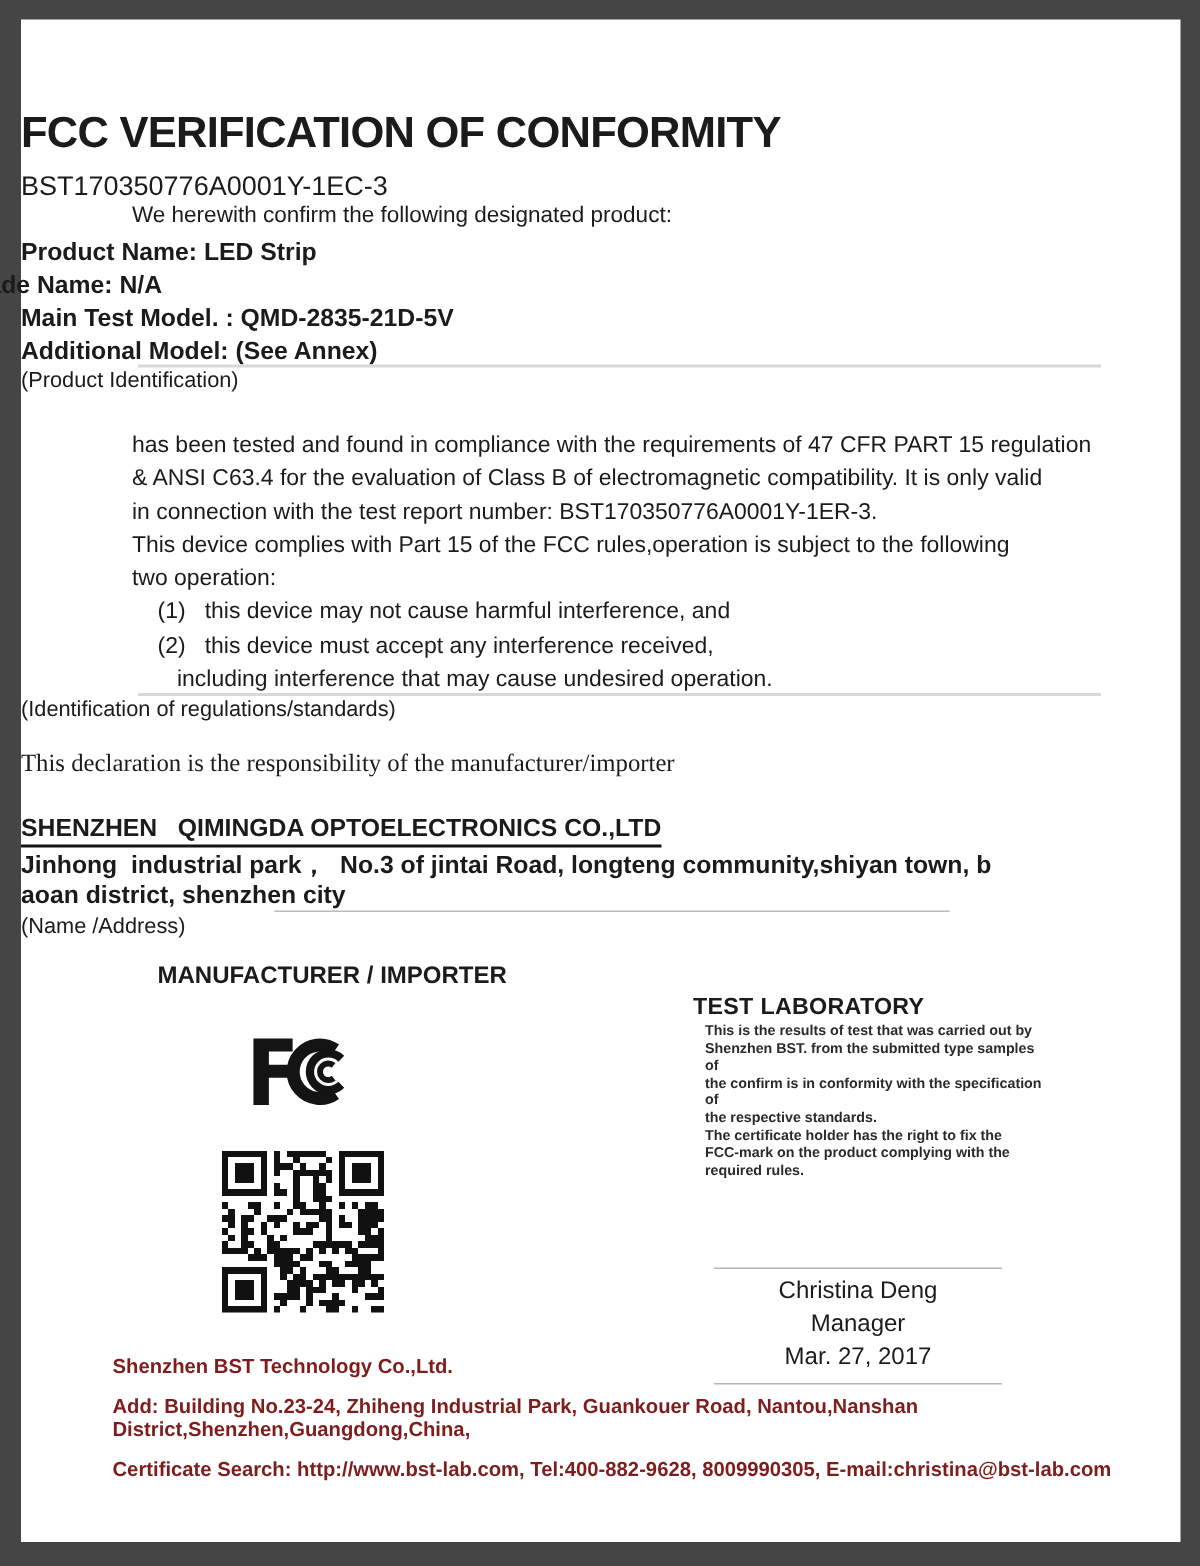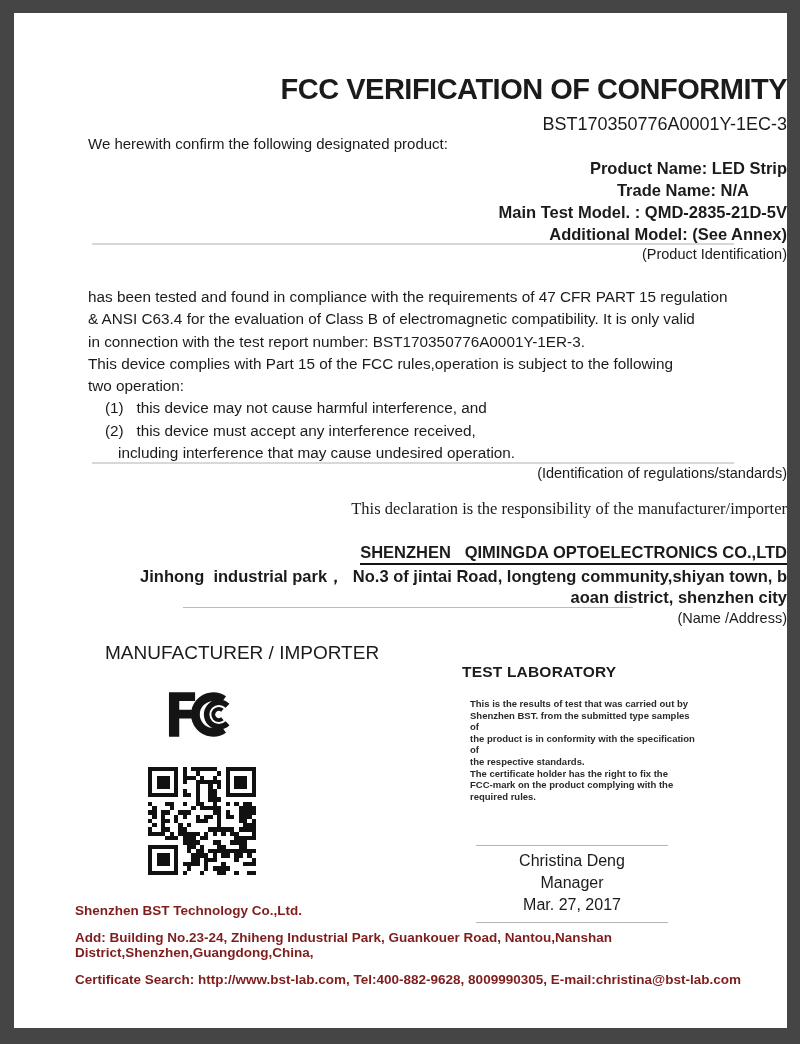--- a/index.html
+++ b/index.html
@@ -5,21 +5,21 @@
   html,body{margin:0;padding:0;}
   body{
     width:800px;height:1044px;
     font-family:"Liberation Sans","DejaVu Sans",sans-serif;
     color:#1b1b1b;
     background:#454545;
   }
   .frame{position:relative;width:800px;height:1044px;background:#454545;overflow:hidden;}
   .page{position:absolute;left:14px;top:13px;width:773px;height:1015px;background:#ffffff;}
   .abs{position:absolute;}
-  .centered{left:0;width:773px;text-align:right;}
+  .centered{left:0;width:773px;text-align:left;}
 
   .title{top:60px;font-size:29px;font-weight:bold;letter-spacing:-0.5px;}
   .cert{top:101px;font-size:18px;}
   .intro{top:122px;left:74px;font-size:15px;}
 
   .product{top:144px;font-size:16.5px;font-weight:bold;line-height:22px;}
   .pline{white-space:pre-wrap;}
   .pline.shift{transform:translateX(-38px);}
 
   .sep{height:0;border-top:2px solid #d8d8d8;}
@@ -38,24 +38,24 @@
   .cline.ind1{padding-left:17px;}
   .cline.ind2{padding-left:30px;}
 
   .declaration{top:486px;font-family:"Liberation Serif","DejaVu Serif",serif;font-size:16.5px;}
 
   .company{top:530px;font-size:16.5px;font-weight:bold;}
   .company span{display:inline-block;border-bottom:2px solid #141414;padding-bottom:1px;white-space:pre-wrap;}
   .addr1{top:553px;font-size:16.5px;font-weight:bold;white-space:pre-wrap;}
   .addr2{top:575px;font-size:16.5px;font-weight:bold;}
 
-  .manu-label{top:629px;left:91px;font-size:19px;font-weight:normal;}
+  .manu-label{top:629px;left:91px;font-size:16px;font-weight:bold;}
 
   .lab-title{top:650px;left:448px;width:230px;text-align:left;font-size:15.5px;font-weight:bold;letter-spacing:0.2px;}
-  .lab-body{top:669px;left:456px;width:228px;font-size:9.5px;font-weight:bold;line-height:11.6px;color:#2a2a2a;margin-top:16px;}
+  .lab-body{top:669px;left:456px;width:228px;font-size:9.5px;font-weight:bold;line-height:11.6px;color:#2a2a2a;}
 
   .fcc-logo{left:149px;top:673px;width:80px;height:57px;}
   .qr{left:134px;top:754px;width:108px;height:108px;}
 
   .signature{left:462px;top:832px;width:192px;text-align:center;font-size:16px;line-height:22px;
              border-top:1px solid #b5b5b5;border-bottom:1px solid #b5b5b5;padding:4px 0 6px 0;}
 
   .footer{left:61px;top:890px;width:680px;font-size:13.5px;font-weight:bold;}
   .footer .fline{margin-bottom:12px;white-space:pre-wrap;}
 </style>
@@ -103,21 +103,21 @@
 
     <div class="abs sep sep3"></div>
     <div class="abs centered caption cap3">(Name /Address)</div>
 
     <div class="abs manu-label">MANUFACTURER / IMPORTER</div>
 
     <div class="abs lab-title">TEST LABORATORY</div>
     <div class="abs lab-body">
       <div>This is the results of test that was carried out by</div>
       <div>Shenzhen BST. from the submitted type samples of</div>
-      <div>the product is in conformity with the specification of</div>
+      <div>the confirm is in conformity with the specification of</div>
       <div>the respective standards.</div>
       <div>The certificate holder has the right to fix the</div>
       <div>FCC-mark on the product complying with the</div>
       <div>required rules.</div>
     </div>
 
     <div class="abs fcc-logo">
       <svg viewBox="0 0 100 72" width="80" height="57" aria-hidden="true">
         <path d="M7 8 H40 V19 H20 V30 H36 V41 H20 V64 H7 Z" fill="#141414"></path>
         <path d="M75.9 17.6 A22.5 22.5 0 1 0 75.9 54.4" fill="none" stroke="#141414" stroke-width="11"></path>

